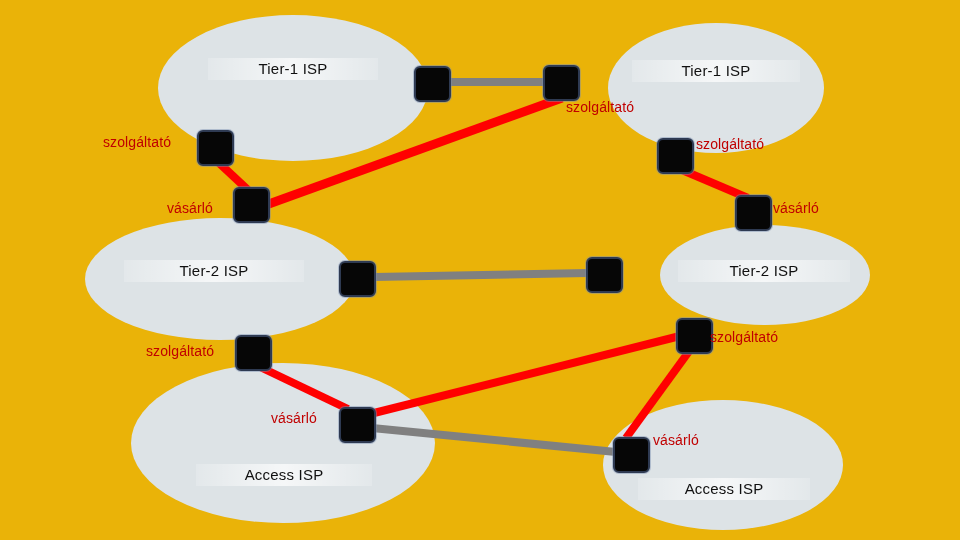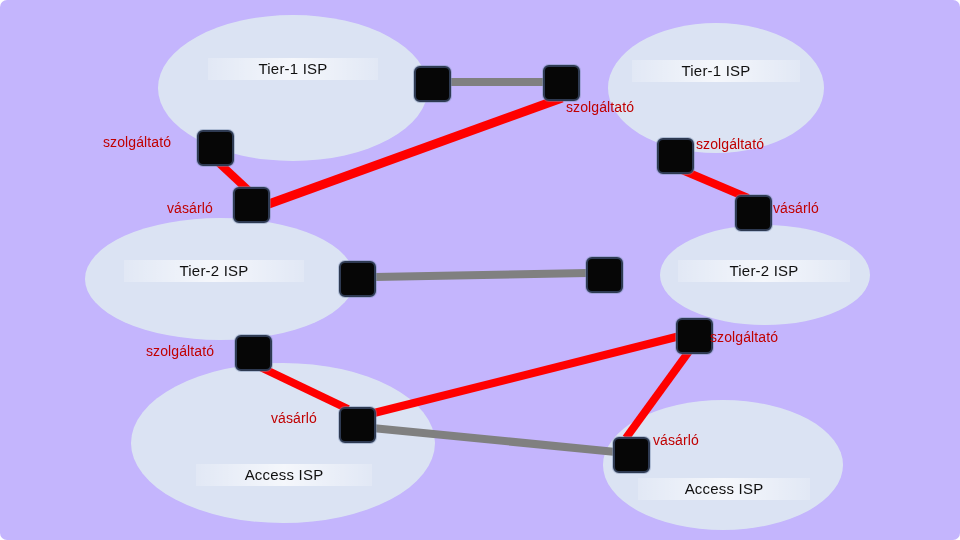--- a/index.html
+++ b/index.html
@@ -1,22 +1,21 @@
 <!DOCTYPE html>
 <html><head>
 <meta charset="utf-8">
 <style>
   html,body{margin:0;padding:0;background:#ffffff;}
   #stage{
     position:relative;
     width:960px;height:540px;
-    background:#c4b5fd;
+    background:#eab308;
     overflow:hidden;
     font-family:"Liberation Sans", sans-serif;
-    border-radius:7px;
   }
   #links{position:absolute;left:0;top:0;width:960px;height:540px;}
   .cloud{
     position:absolute;
     border-radius:50%;
     background:#DCE6F2;
     opacity:.95;
   }
   .cloud-label{
     position:absolute;

